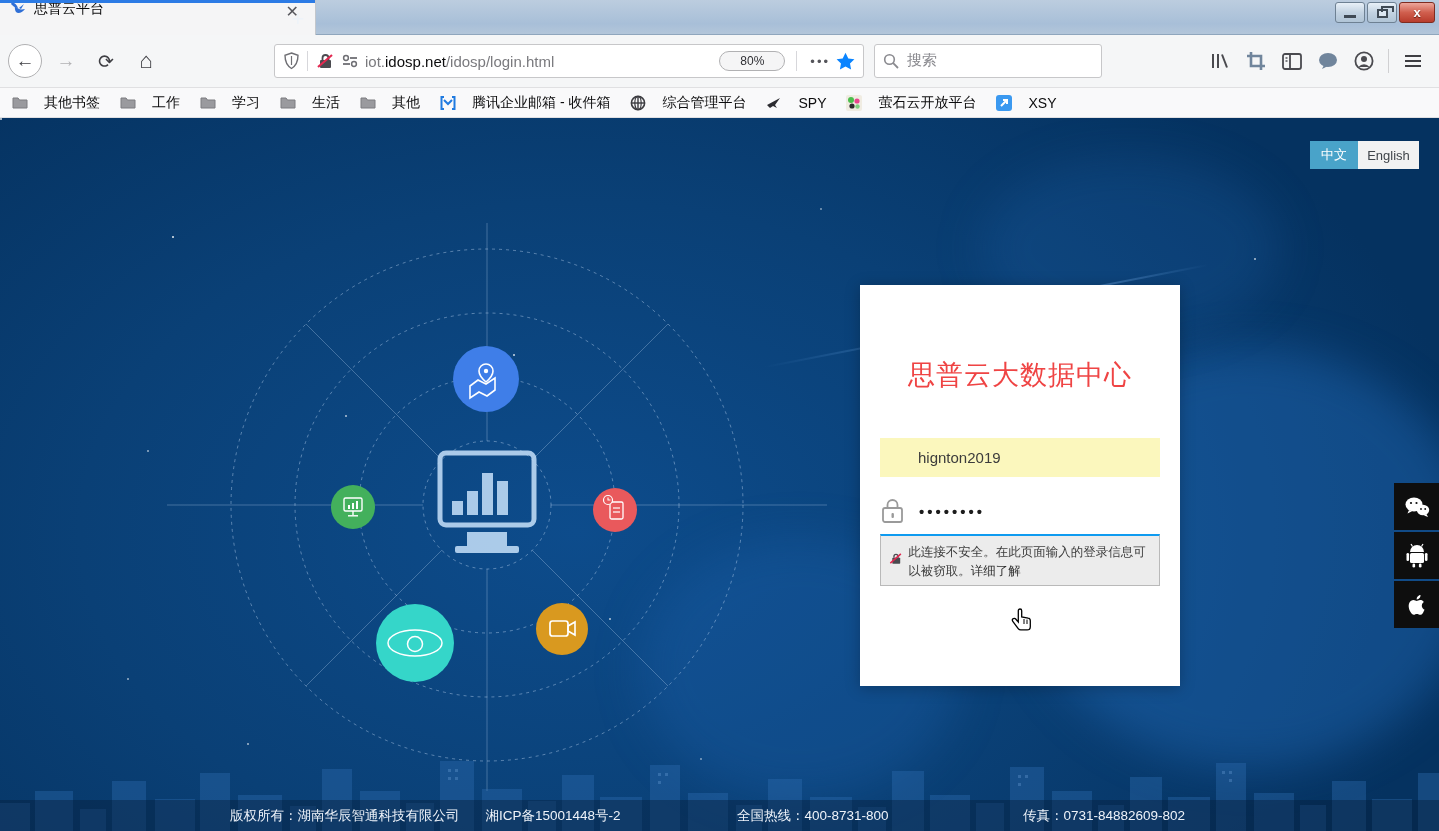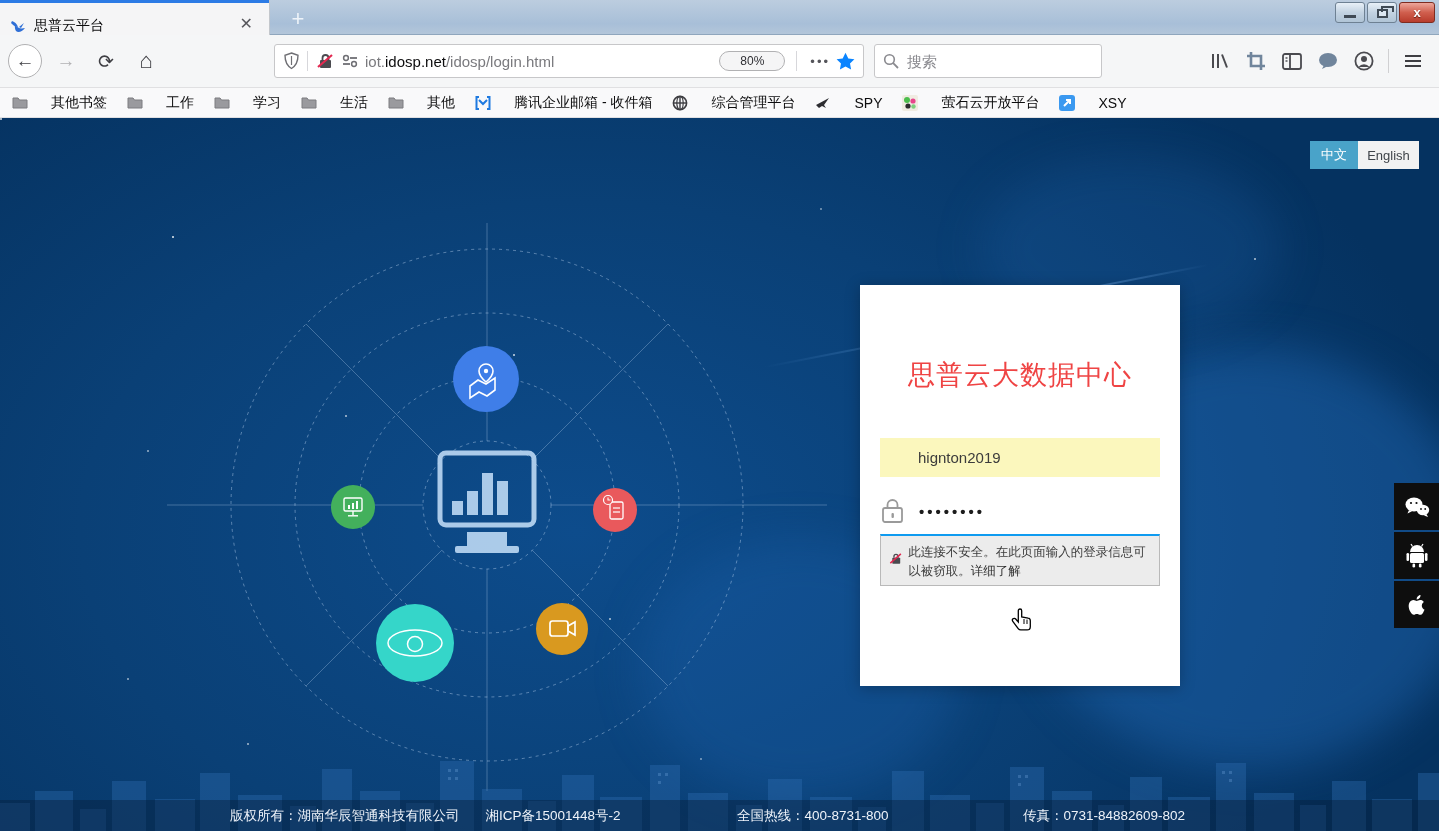--- a/index.html
+++ b/index.html
@@ -3,22 +3,22 @@
 <meta charset="utf-8">
 <style>
   * { box-sizing: border-box; margin: 0; padding: 0; }
   html,body { width:1439px; height:831px; overflow:hidden;
     font-family:"Liberation Sans","DejaVu Sans",sans-serif; }
   .window { width:1439px; height:831px; position:relative; background:#0a4176; }
 
   
   .titlebar { height:35px; background:linear-gradient(#bccddf,#a8bfd8 70%,#b3c6da);
     position:relative; border-bottom:1px solid #8fa6bd; }
-  .tab-active { position:absolute; left:0; top:0; width:270px; height:35px;
-    background:#f5f5f6; border-right:1px solid #c3c7cc; display:flex; align-items:flex-end;
+  .tab-active { position:absolute; left:0; top:0; width:316px; height:35px;
+    background:#f5f5f6; border-right:1px solid #c3c7cc; display:flex; align-items:flex-start;
     padding:0 10px; }
   .tab-active::before { content:""; position:absolute; left:0; top:0; right:0; height:3px; background:#2c7be5; }
   .tab-title { font-size:14px; color:#0c0c0d; margin-left:8px; flex:1; white-space:nowrap; overflow:hidden; }
   .tab-close { color:#57575c; font-size:16px; padding:2px 6px; cursor:default; }
   .newtab-btn { position:absolute; left:283px; top:6px; font-size:22px; color:#eef3f9; width:30px; text-align:center; }
   .win-controls { position:absolute; right:4px; top:2px; display:flex; gap:2px; }
   .win-btn { width:30px; height:21px; border:1px solid #6e8193; border-radius:3px;
     background:linear-gradient(#e8f0f8,#c3d3e2 50%,#b0c4d6); display:flex; align-items:center; justify-content:center; }
   .win-btn.close { width:36px; background:linear-gradient(#eda79b,#d05f4e 50%,#b83c2c); border-color:#7e2c20; }
   .win-glyph-min { width:12px; height:3px; background:#3f4a55; margin-top:8px; }
@@ -37,32 +37,32 @@
     border-radius:3px; display:flex; align-items:center; padding:0 8px; }
   .url-sep { width:1px; height:20px; background:#d7d7db; margin:0 7px; }
   .url-text { font-size:15px; margin-left:6px; flex:1; white-space:nowrap; overflow:hidden; }
   .url-text .dim { color:#7a7a7e; } .url-text .host { color:#0c0c0d; }
   .zoom-pill { font-size:12px; color:#2e2e33; border:1px solid #b1b1b3; border-radius:10px;
     background:#f5f5f6; padding:2px 20px; margin-right:4px; }
   .dots3 { color:#55555a; font-size:13px; letter-spacing:2px; margin:0 6px; }
   .searchbox { margin-left:10px; width:228px; height:34px; border:1px solid #c7c7c9; border-radius:3px;
     background:#fff; display:flex; align-items:center; padding:0 8px; }
   .searchbox input { border:none; outline:none; font-size:15px; margin-left:8px; width:170px;
-    font-family:Liberation Sans, sans-serif; color:#3e3e43; background:transparent; }
+    font-family:Liberation Mono, monospace; color:#3e3e43; background:transparent; }
   .searchbox input::placeholder { color:#8a8a8f; }
   .tb-icons { margin-left:auto; display:flex; align-items:center; }
   .tb-icon { width:36px; height:32px; display:flex; align-items:center; justify-content:center; }
   .tb-sep { width:1px; height:24px; background:#d0d0d2; margin:0 6px; }
   .hamburger { display:flex; flex-direction:column; gap:3px; }
   .hamburger span { width:16px; height:2px; background:#3e3e43; }
 
   
   .bookmarks { height:30px; background:#f9f9fa; display:flex; align-items:center; padding:0 12px;
     gap:20px; border-bottom:1px solid #e0e0e2; }
-  .bm-item { display:flex; align-items:center; gap:23px; font-size:14px; color:#0c0c0d; white-space:nowrap; }
+  .bm-item { display:flex; align-items:center; gap:16px; font-size:14px; color:#0c0c0d; white-space:nowrap; }
 
   
   .content { position:relative; height:713px; overflow:hidden;
     background:radial-gradient(ellipse 900px 600px at 40% 58%, #0d4c8c 0%, #0a4076 55%, #053260 100%); }
   .map-blob { position:absolute; border-radius:50%; filter:blur(22px); }
   .blob1 { left:1020px; top:230px; width:460px; height:420px; background:rgba(35,110,190,.40); }
   .blob2 { left:640px; top:420px; width:320px; height:260px; background:rgba(30,100,175,.30); }
   .blob3 { left:980px; top:40px;  width:300px; height:180px; background:rgba(30,100,175,.22); }
   .stars { position:absolute; left:0; top:0; width:2px; height:2px; background:rgba(255,255,255,.85); border-radius:50%;
     box-shadow: 172px 118px 0 rgba(255,255,255,.9), 513px 236px 0 rgba(255,255,255,.8),

